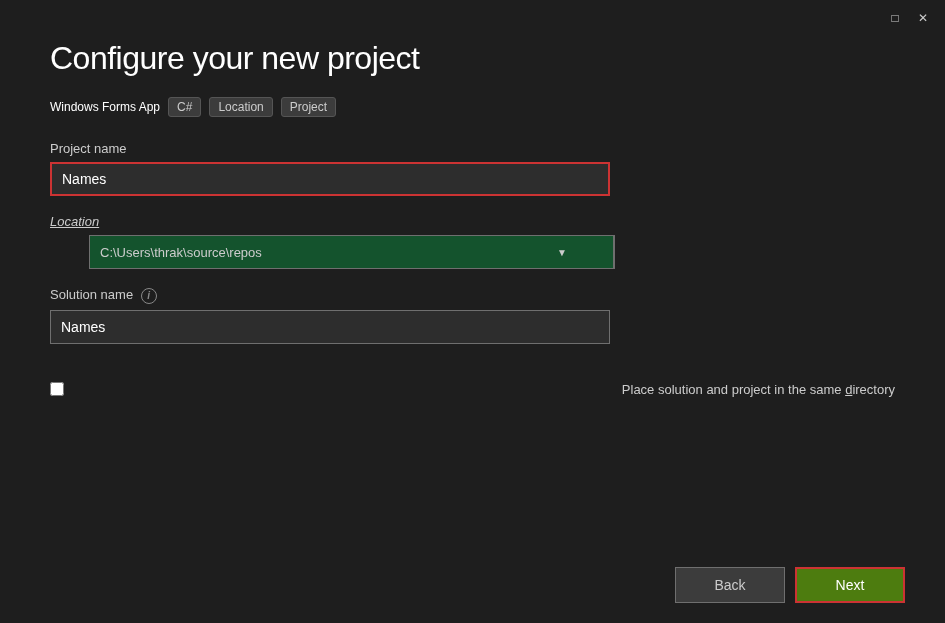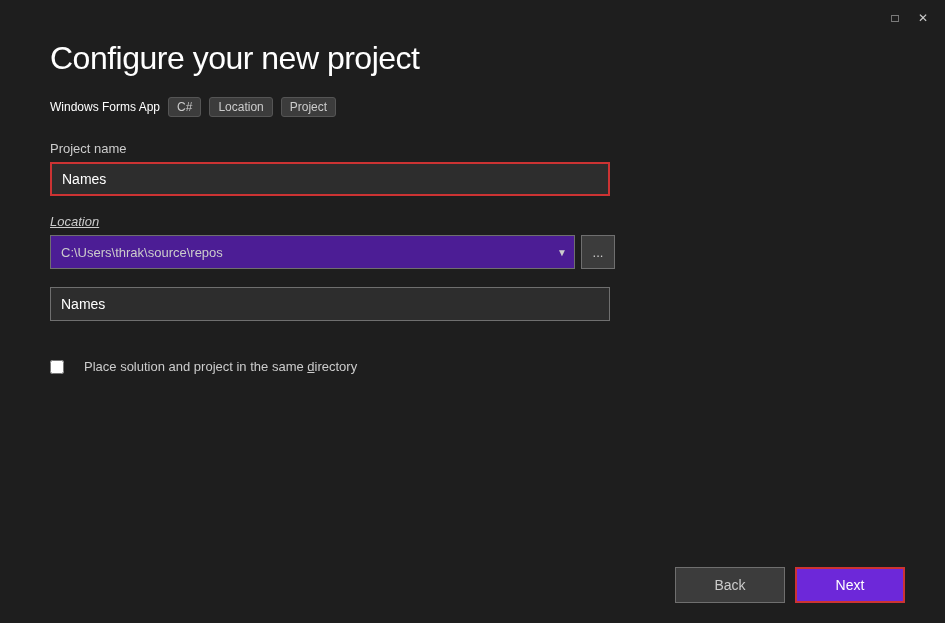--- a/index.html
+++ b/index.html
@@ -118,29 +118,30 @@
     }
 
     .location-select-wrapper {
       position: relative;
       flex: 1;
     }
 
     .location-select {
       width: 100%;
       height: 34px;
-      background: #4c1d95;
+      background: #14532d;
       border: 1px solid #6f6f6f;
       color: #cccccc;
       font-size: 13px;
       padding: 0 28px 0 10px;
       appearance: none;
       cursor: pointer;
       font-family: inherit;
       outline: none;
+      margin-left: 39px;
     }
 
     .location-select-arrow {
       position: absolute;
       right: 8px;
       top: 50%;
       transform: translateY(-50%);
       color: #cccccc;
       font-size: 10px;
       pointer-events: none;
@@ -188,20 +189,21 @@
       margin-left: 4px;
       vertical-align: middle;
       cursor: default;
     }
 
     .checkbox-row {
       display: flex;
       align-items: center;
       gap: 20px;
       margin-top: 20px;
+      justify-content: space-between;
     }
 
     .checkbox-input {
       width: 14px;
       height: 14px;
       accent-color: #007acc;
       cursor: pointer;
     }
 
     .checkbox-label {
@@ -230,21 +232,21 @@
       border: 1px solid #6f6f6f;
       color: #cccccc;
       font-size: 14px;
       cursor: pointer;
       font-family: inherit;
     }
 
     .btn-next {
       width: 110px;
       height: 36px;
-      background: #6d28d9;
+      background: #4d7c0f;
       border: 2px solid #cc3333;
       color: #ffffff;
       font-size: 14px;
       cursor: pointer;
       font-family: inherit;
     }
 
     .field-group {
       margin-bottom: 18px;
     }
@@ -284,20 +286,24 @@
           <select class="location-select">
             <option>C:\Users\thrak\source\repos</option>
           </select>
           <span class="location-select-arrow">▼</span>
         </div>
         <button class="browse-btn">...</button>
       </div>
     </div>
 
     <div class="field-group">
+      <div class="field-label">
+        <span>Solution name </span>
+        <span class="info-icon">i</span>
+      </div>
       <input type="text" class="solution-name-input" value="Names" style="">
     </div>
 
     <div class="checkbox-row">
       <input type="checkbox" class="checkbox-input" id="same-dir" style="">
       <label class="checkbox-label" for="same-dir">
         Place solution and project in the same <span class="underline">d</span>irectory
       </label>
     </div>
 

